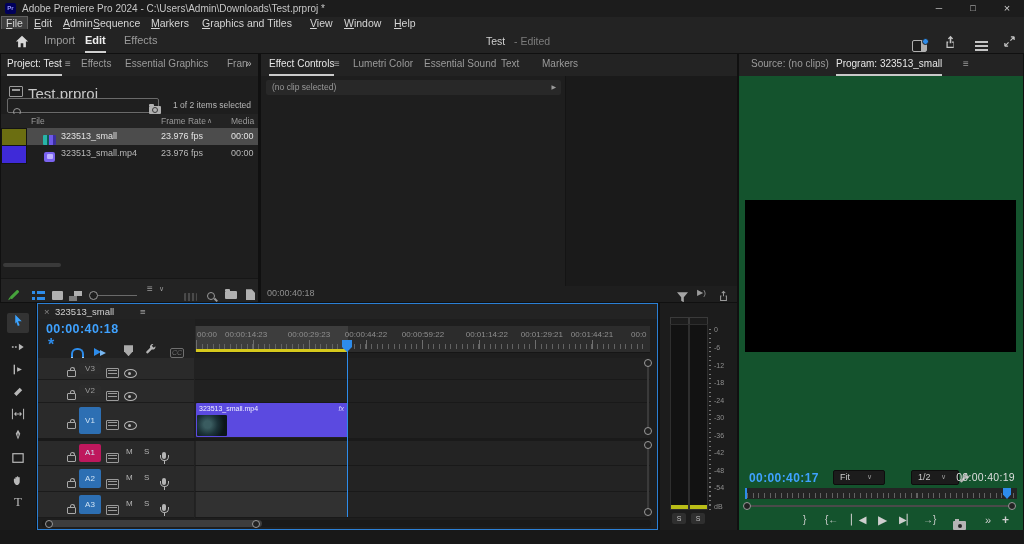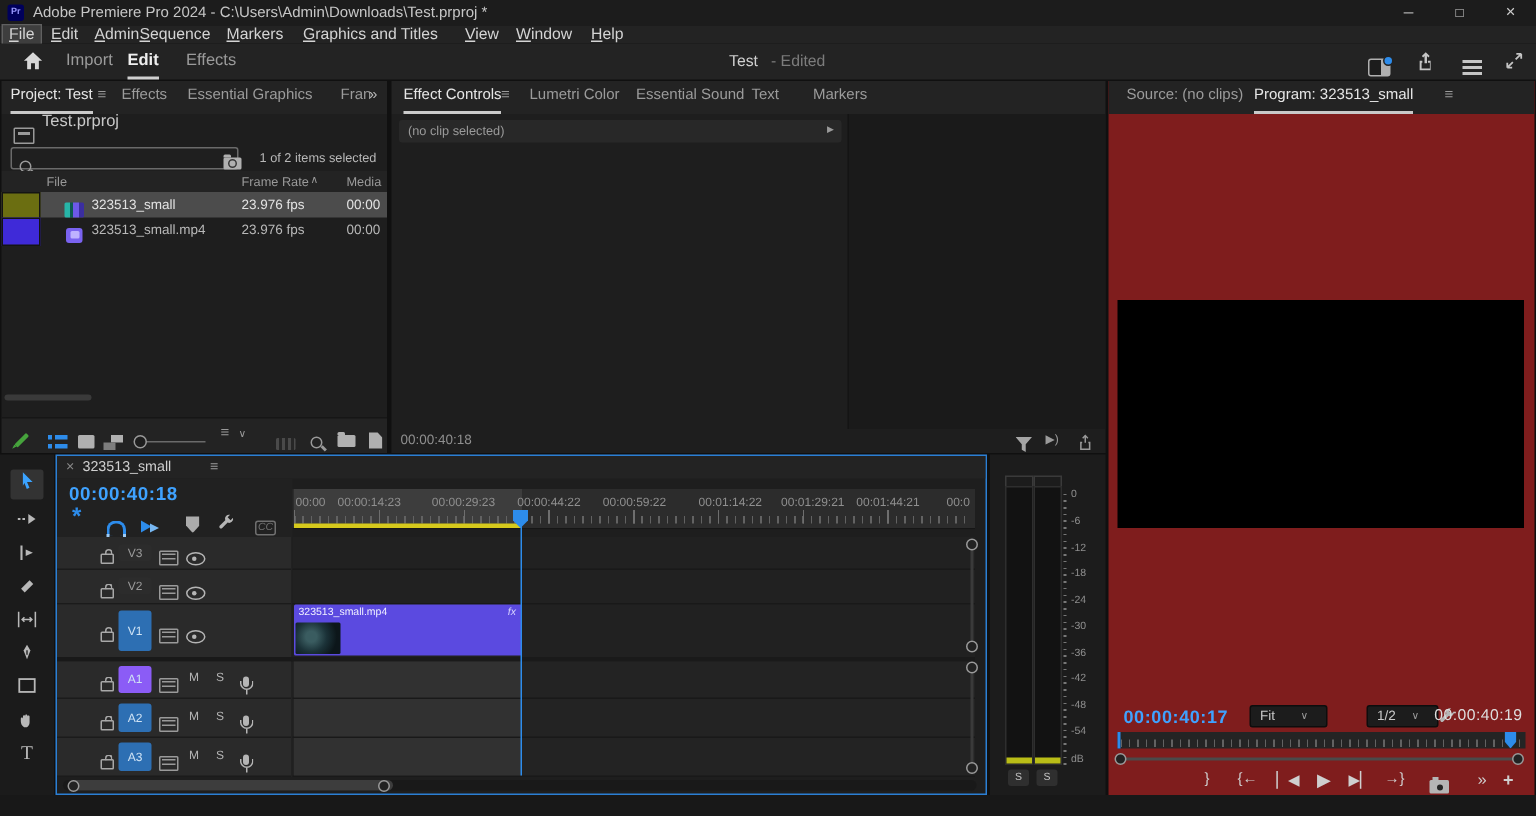--- a/index.html
+++ b/index.html
@@ -148,21 +148,21 @@
   <div class="panel" style="left:1px;top:54px;width:257px;height:248px">
     <div class="tabrow">
       <span class="tab active" style="left:6px">Project: Test</span>
       <span class="tab" style="left:64px;color:#9b9b9b">≡</span>
       <span class="tab" style="left:80px">Effects</span>
       <span class="tab" style="left:124px">Essential Graphics</span>
       <span class="tab" style="left:226px;width:20px;overflow:hidden">Fran</span>
       <span class="tab" style="left:245px;color:#b5b5b5">»</span>
     </div>
     <span class="abs" style="left:8px;top:28px"><i class="ic ic-projbox"></i></span>
-    <span class="abs" style="left:27px;top:19px;font-size:11px;line-height:16px;color:#c8c8c8">Test.prproj</span>
+    <span class="abs" style="left:27px;top:32px;font-size:15px;line-height:16px;color:#c8c8c8">Test.prproj</span>
     <input class="abs" style="left: 6px; top: 44px; width: 130px; height: 13px; background: rgb(31, 31, 31); border: 1px solid rgb(106, 106, 106); border-radius: 2px; color: rgb(204, 204, 204); font-size: 9px; padding: 0px 4px 0px 16px; outline: none;" value="">
     <span class="abs" style="left:12px;top:48px"><i class="ic ic-search"></i></span>
     <span class="abs" style="left:148px;top:45px"><i class="ic ic-folder find"></i></span>
     <span class="abs" style="left:172px;top:44px;font-size:8.5px;line-height:15px;color:#b8b8b8">1 of 2 items selected</span>
 
     <div class="abs" style="left:0;top:60px;width:257px;height:14px;background:#232323;border-bottom:1px solid #161616;font-size:8.5px;color:#9a9a9a;line-height:14px">
       <span class="abs" style="left:30px">File</span>
       <span class="abs" style="left:160px">Frame Rate</span>
       <span class="abs" style="left:206px;font-size:7px">∧</span>
       <span class="abs" style="left:230px;width:27px;overflow:hidden">Media</span>
@@ -219,21 +219,21 @@
       <span class="abs" style="left:416px;top:2px"><i class="ic ic-funnel"></i></span>
       <span class="abs" style="left:436px;top:2px;font-size:8px;color:#9a9a9a">▶)</span>
       <span class="abs" style="left:457px;top:1px">
         <svg width="11" height="11" viewBox="0 0 16 16">
             <path d="M8 1l3 3-1 1-1.3-1.3V9H7.3V3.7L6 5 5 4zM3 8h2v1.5H4.5v5h7v-5H11V8h2v8H3z" fill="#9a9a9a"></path>
           </svg>
       </span>
     </div>
   </div>
 
-  <div class="panel" style="left:739px;top:54px;width:284px;height:488px;background:#7f1d1d">
+  <div class="panel" style="left:739px;top:54px;width:284px;height:488px;background:#14532d">
     <div class="tabrow">
       <span class="tab" style="left:12px">Source: (no clips)</span>
       <span class="tab active" style="left:97px">Program: 323513_small</span>
       <span class="tab" style="left:224px;color:#9b9b9b">≡</span>
     </div>
     <div class="abs" style="left:6px;top:146px;width:271px;height:152px;background:#000"></div>
 
     <span class="abs tc-blue" style="left:10px;top:417px;font-size:12px">00:00:40:17</span>
     <span class="dropbox" style="left:94px;top:416px;width:44px">Fit</span>
     <span class="chev" style="left:128px;top:419px">∨</span>
@@ -347,21 +347,21 @@
     </div>
     <div class="trackhdr" style="top:99px;height:35px">
       <span class="abs" style="left:29px;top:11px"><i class="ic ic-lock"></i></span>
       <span class="tname" style="top: 4px; height: 27px; line-height: 27px; background: rgb(45, 111, 179);">V1</span>
       <span class="abs" style="left:68px;top:12px"><i class="ic ic-sync"></i></span>
       <span class="abs" style="left:86px;top:13px"><i class="ic ic-eye"></i></span>
     </div>
     <div class="abs" style="left:0;top:134px;width:157px;height:3px;background:#191919"></div>
     <div class="trackhdr" style="top:137px;height:24px">
       <span class="abs" style="left:29px;top:6px"><i class="ic ic-lock"></i></span>
-      <span class="tname" style="top: 3px; height: 18px; line-height: 18px; background: #8b5cf6;">A1</span>
+      <span class="tname" style="top: 3px; height: 18px; line-height: 18px; background: #be185d;">A1</span>
       <span class="abs" style="left:68px;top:7px"><i class="ic ic-sync"></i></span>
       <span class="abs trk-lbl" style="left:88px;top:6px">M</span>
       <span class="abs trk-lbl" style="left:106px;top:6px">S</span>
       <span class="abs" style="left:124px;top:5px"><i class="ic ic-mic"></i></span>
     </div>
     <div class="trackhdr" style="top:162px;height:25px">
       <span class="abs" style="left:29px;top:7px"><i class="ic ic-lock"></i></span>
       <span class="tname" style="top: 3px; height: 19px; line-height: 19px; background: rgb(45, 111, 179);">A2</span>
       <span class="abs" style="left:68px;top:8px"><i class="ic ic-sync"></i></span>
       <span class="abs trk-lbl" style="left:88px;top:7px">M</span>

